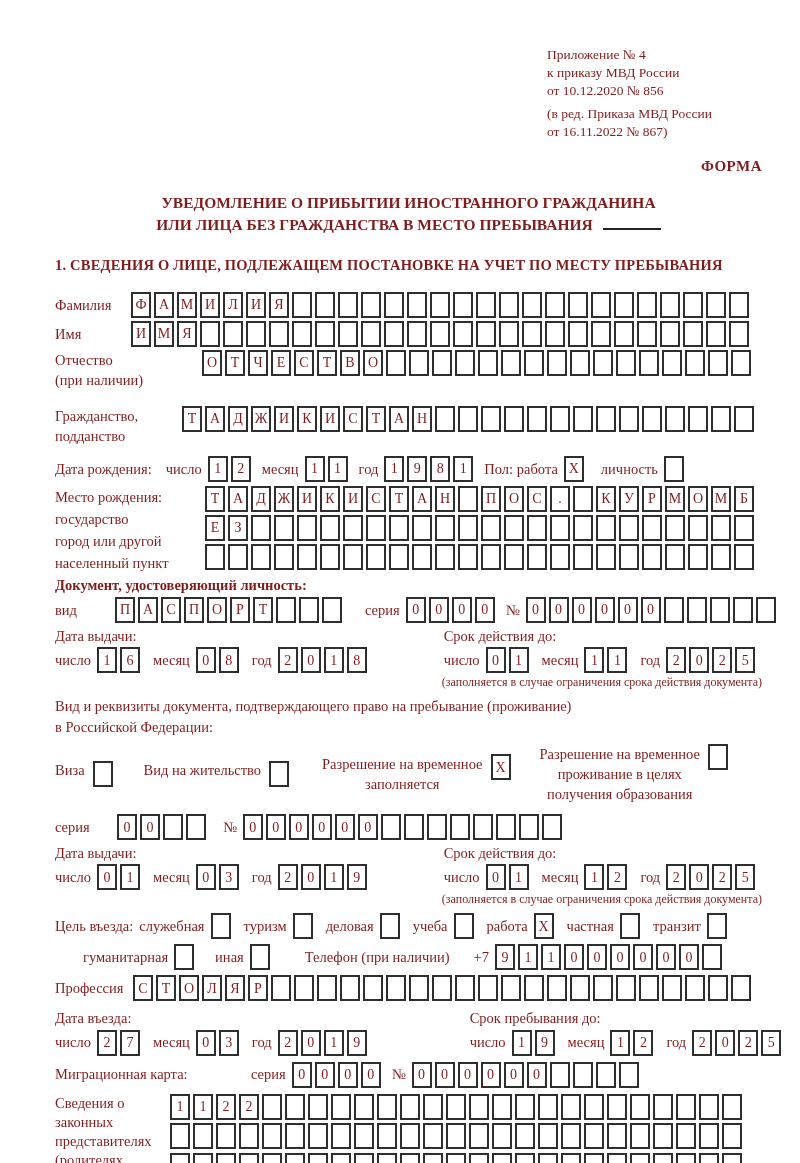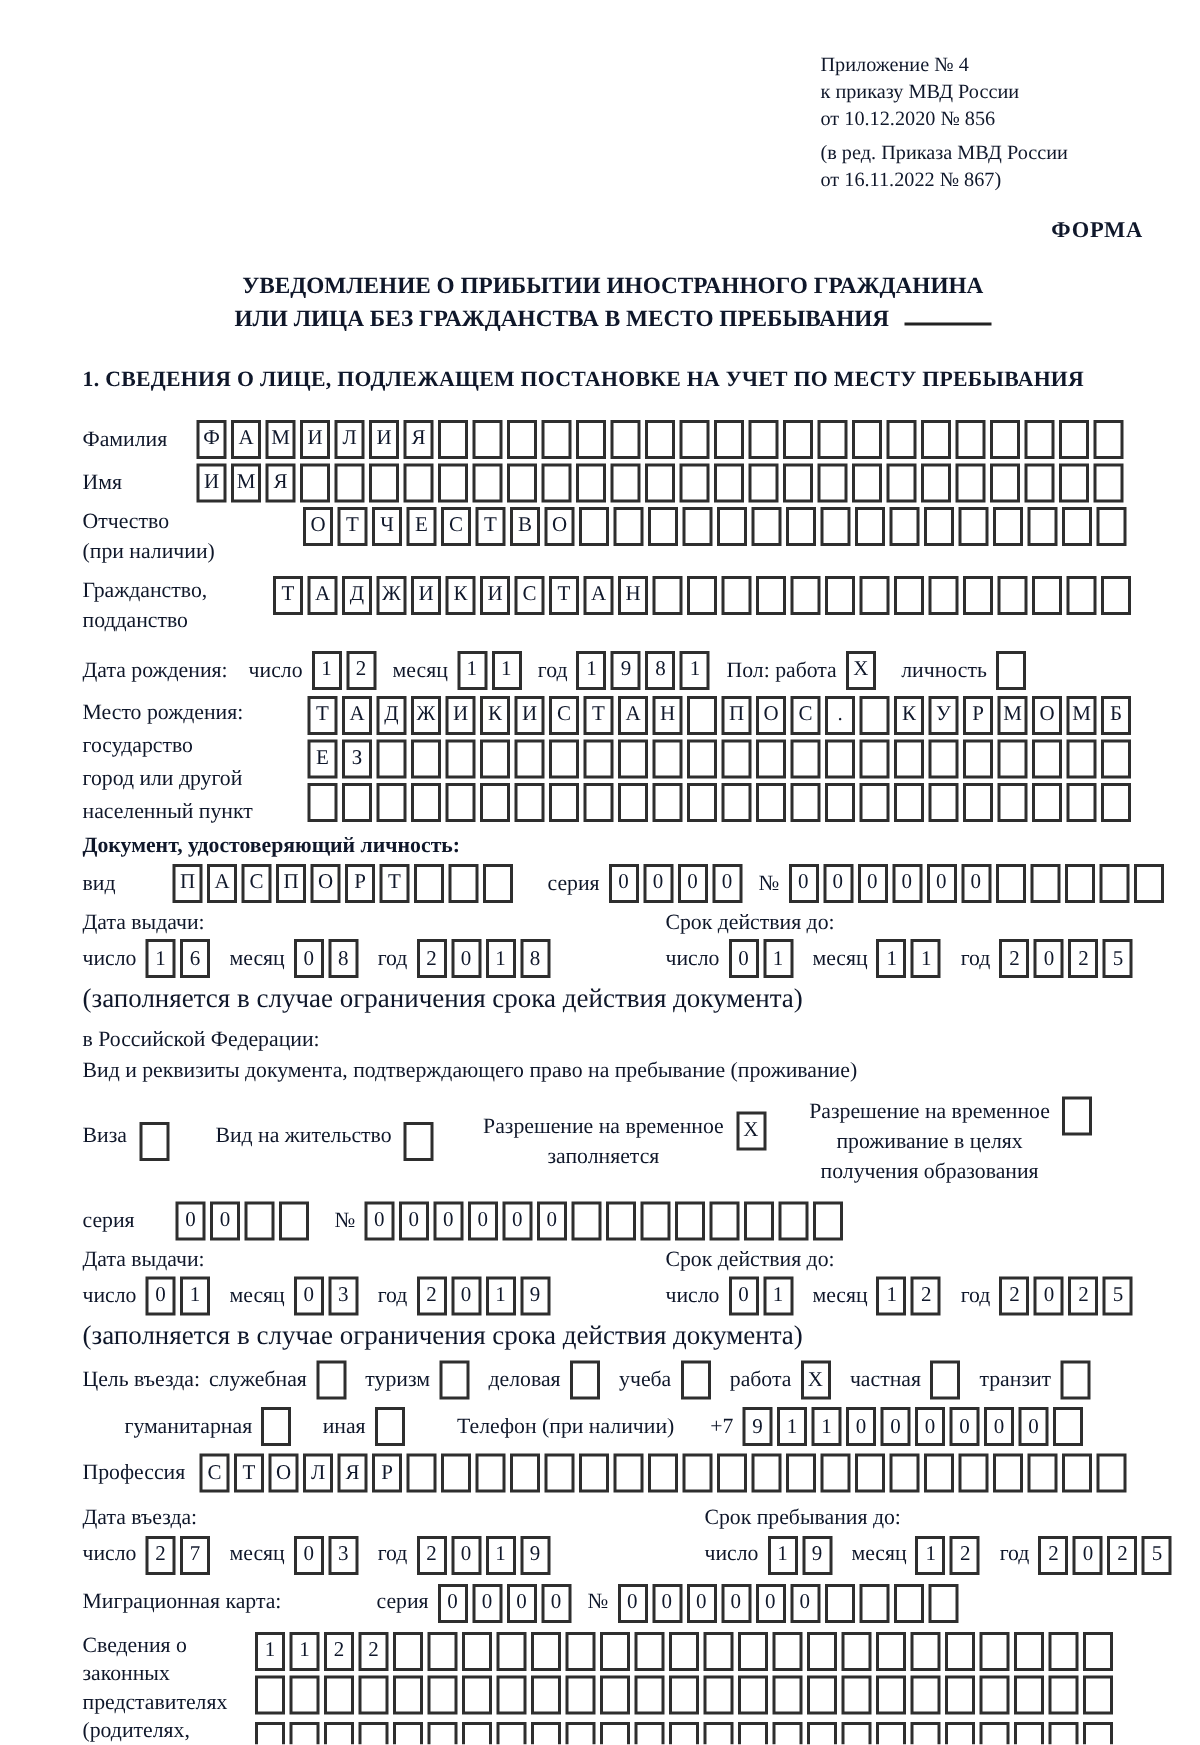--- a/index.html
+++ b/index.html
@@ -1,20 +1,20 @@
 <!DOCTYPE html>
 <html><head>
 <meta charset="utf-8">
 <style>
   html,body{margin:0;padding:0;background:#ffffff;}
   .page{
     width:800px;height:1163px;box-sizing:border-box;position:relative;
-    background:#ffffff;color:#0f172a;overflow:hidden;
+    background:#ffffff;color:#7f1d1d;overflow:hidden;
     font-family:"Liberation Serif","DejaVu Serif",serif;
-    padding:34px 38px 0 55px;font-size:14.5px;line-height:1.25;
+    padding:46px 38px 0 55px;font-size:14.5px;line-height:1.25;
   }
   
   .hdr{margin-left:auto;width:215px;font-size:13.5px;line-height:18px;}
   .hdr-sub{margin-top:5px;}
   .forma{text-align:right;font-weight:bold;font-size:15px;margin-top:16px;letter-spacing:.5px;}
   
   .title{text-align:center;font-weight:bold;font-size:15.5px;margin-top:16px;line-height:22px;}
   .blank-line{display:inline-block;width:58px;border-bottom:2px solid #222;height:13px;margin-left:10px;}
   .sec1{font-weight:bold;font-size:14.5px;margin-top:20px;letter-spacing:.2px;}
   
@@ -40,21 +40,21 @@
   .gap14{margin-left:14px;}
   .gap20{margin-left:20px;}
   .dw{margin-right:6px;flex:none;}
   
   .doc-head{text-align:left;font-weight:bold;margin-top:2px;}
   
   .dates-row{display:flex;margin-top:4px;align-items:flex-start;}
   .dg-head{text-align:left;margin-bottom:2px;}
   .dg-row{display:flex;align-items:center;}
   .dg-row .boxes{margin-right:10px;}
-  .note{font-size:18px;margin-top:2px;}
+  .note{font-size:12px;text-align:right;margin-top:2px;}
   
   .types-row{display:flex;align-items:center;margin-top:6px;}
   .titem{display:flex;align-items:flex-start;margin-right:14px;}
   .titem .cell{margin-left:8px;}
   .tmulti{text-align:center;line-height:20px;}
   
   .pitem{display:inline-flex;align-items:center;margin-right:10px;}
   .pitem .cell{margin-left:6px;}
   .indent52{margin-left:28px;}
   
@@ -177,21 +177,21 @@
         <span class="cell"></span>
         <span class="cell"></span>
         <span class="cell"></span>
         <span class="cell"></span>
         <span class="cell"></span>
         <span class="cell"></span>
         <span class="cell"></span>
       </span>
   </div>
 
-  <div class="frow top" style="margin-top:6px;">
+  <div class="frow top" style="margin-top:16px;">
     <span class="flabel w127 lbl2">
       <span>Гражданство,</span><br>
       <span>подданство</span>
     </span>
     <span class="boxes">
         <span class="cell">Т</span>
         <span class="cell">А</span>
         <span class="cell">Д</span>
         <span class="cell">Ж</span>
         <span class="cell">И</span>
@@ -416,22 +416,22 @@
             <span class="cell">0</span>
             <span class="cell">2</span>
             <span class="cell">5</span>
           </span>
       </div>
     </div>
   </div>
   <div class="note">(заполняется в случае ограничения срока действия документа)</div>
 
   <div style="margin-top:6px;line-height:21px;">
+    <div>Вид и реквизиты документа, подтверждающего право на пребывание (проживание)</div>
     <div>в Российской Федерации:</div>
-    <div>Вид и реквизиты документа, подтверждающего право на пребывание (проживание)</div>
   </div>
 
   <div class="types-row">
     <span class="titem">
       <span>Виза</span>
       <span class="boxes">
           <span class="cell"></span>
         </span>
     </span>
     <span class="titem" style="margin-left:14px;">

